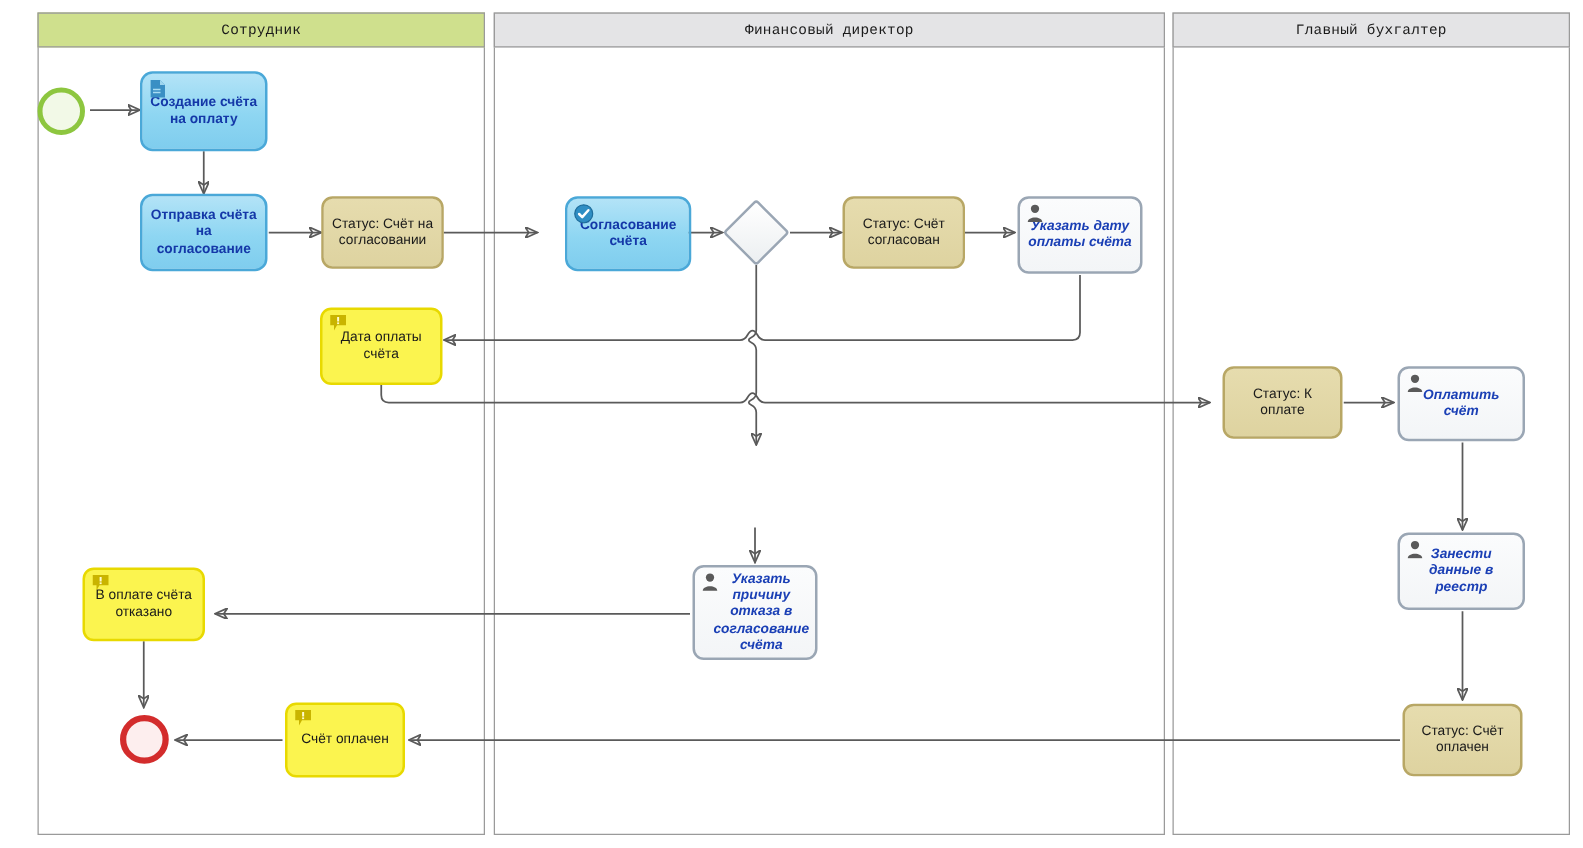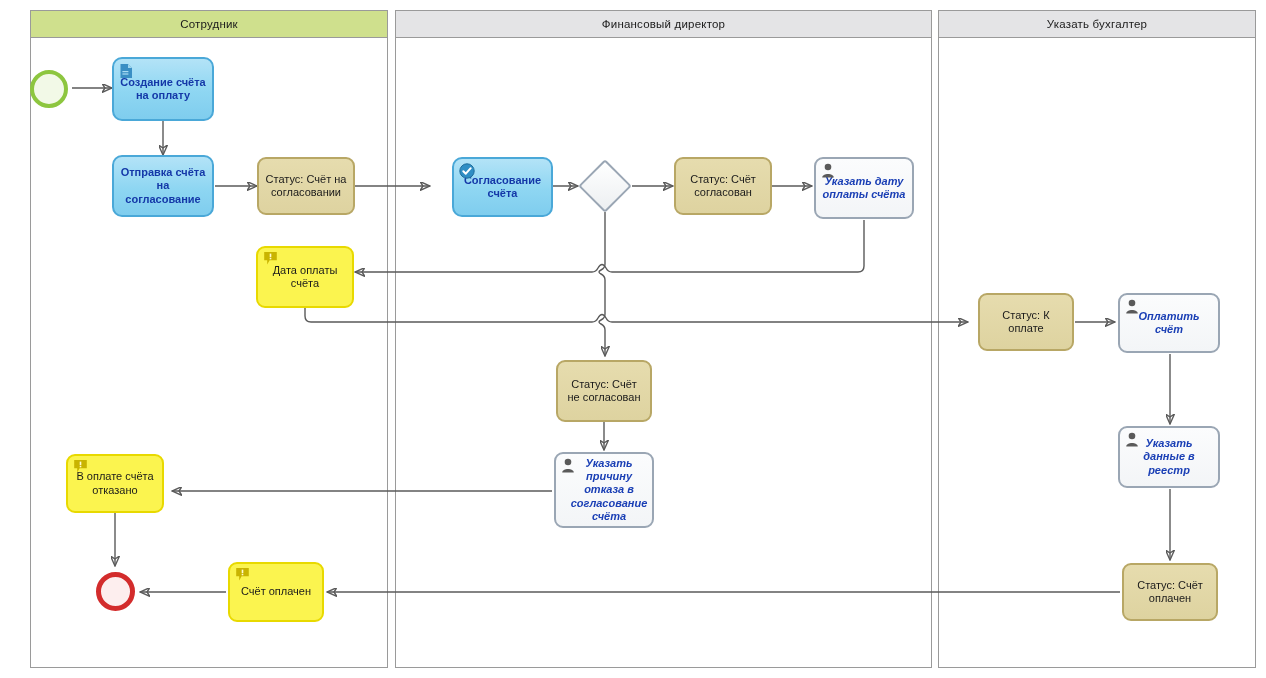--- a/index.html
+++ b/index.html
@@ -4,21 +4,21 @@
 <title>BPMN</title>
 <style>
   html,body{margin:0;padding:0;background:#ffffff;}
   body{font-family:"Liberation Sans","DejaVu Sans",sans-serif;}
   #canvas{position:relative;width:1266px;height:678px;overflow:hidden;background:#fff;}
 
   
   .lane{position:absolute;box-sizing:border-box;border:1px solid #9a9a9a;background:#ffffff;}
   .lane-header{position:absolute;box-sizing:border-box;border:1px solid #9a9a9a;
                display:flex;align-items:center;justify-content:center;
-               font-size:11.5px;color:#1a1a1a;letter-spacing:.2px;}
+               font-size:11.5px;color:#1a1a1a;letter-spacing:.2px;font-family:Liberation Mono, monospace;}
   .lane-header.green{background:#cfe08d;}
   .lane-header.grey{background:#e4e4e6;}
 
   
   .shape{position:absolute;box-sizing:border-box;display:flex;align-items:center;
          justify-content:center;text-align:center;line-height:1.2;}
 
   .task{border-radius:10px;font-size:11px;text-align:center;}
   .task-blue{background:linear-gradient(180deg,#b3e3f7 0%,#8ed6f2 55%,#7fcdee 100%);
              border:2px solid #4aa8d8;color:#1438a8;font-weight:bold;}
@@ -60,21 +60,21 @@
     <span>Сотрудник</span>
   </div>
 
   <div class="lane" style="left:395px;top:10px;width:537px;height:658px;"></div>
   <div class="lane-header grey" style="left:395px;top:10px;width:537px;height:28px;">
     <span>Финансовый директор</span>
   </div>
 
   <div class="lane" style="left:938px;top:10px;width:318px;height:658px;"></div>
   <div class="lane-header grey" style="left:938px;top:10px;width:318px;height:28px;">
-    <span>Указать бухгалтер</span>
+    <span>Главный бухгалтер</span>
   </div>
 
   <svg id="wires">
     <defs>
       <marker id="ah" markerWidth="11" markerHeight="9" refX="10" refY="4.5" orient="auto" markerUnits="userSpaceOnUse">
         <path d="M0,0 L10,4.5 L0,9 L3,4.5 Z" fill="#222" stroke="none"></path>
       </marker>
     </defs>
 
     <line x1="72" y1="88" x2="112" y2="88" marker-end="url(#ah)"></line>
@@ -195,30 +195,27 @@
     <span class="label">Оплатить счёт</span>
   </div>
 
   <div class="shape task task-white" style="left:1118px;top:426px;width:102px;height:62px;">
     <span class="ico" style="left:5px;top:4px;">
       <svg width="14" height="15" viewBox="0 0 14 15">
         <circle cx="7" cy="4" r="3.3" fill="#5a5a5a"></circle>
         <path d="M1.2 14.5 C1.2 9.7 12.8 9.7 12.8 14.5 Z" fill="#5a5a5a"></path>
       </svg>
     </span>
-    <span class="label">Указать данные в реестр</span>
+    <span class="label">Занести данные в реестр</span>
   </div>
 
   <div class="shape status" style="left:1122px;top:563px;width:96px;height:58px;">
     <span class="label">Статус: Счёт оплачен</span>
   </div>
 
-  <div class="shape status" style="left:556px;top:360px;width:96px;height:62px;">
-    <span class="label">Статус: Счёт не согласован</span>
-  </div>
 
   <div class="shape task task-white" style="left:554px;top:452px;width:100px;height:76px;">
     <span class="ico" style="left:5px;top:4px;">
       <svg width="14" height="15" viewBox="0 0 14 15">
         <circle cx="7" cy="4" r="3.3" fill="#5a5a5a"></circle>
         <path d="M1.2 14.5 C1.2 9.7 12.8 9.7 12.8 14.5 Z" fill="#5a5a5a"></path>
       </svg>
     </span>
     <span class="label" style="padding-left:16px;">Указать причину отказа в согласование счёта</span>
   </div>

